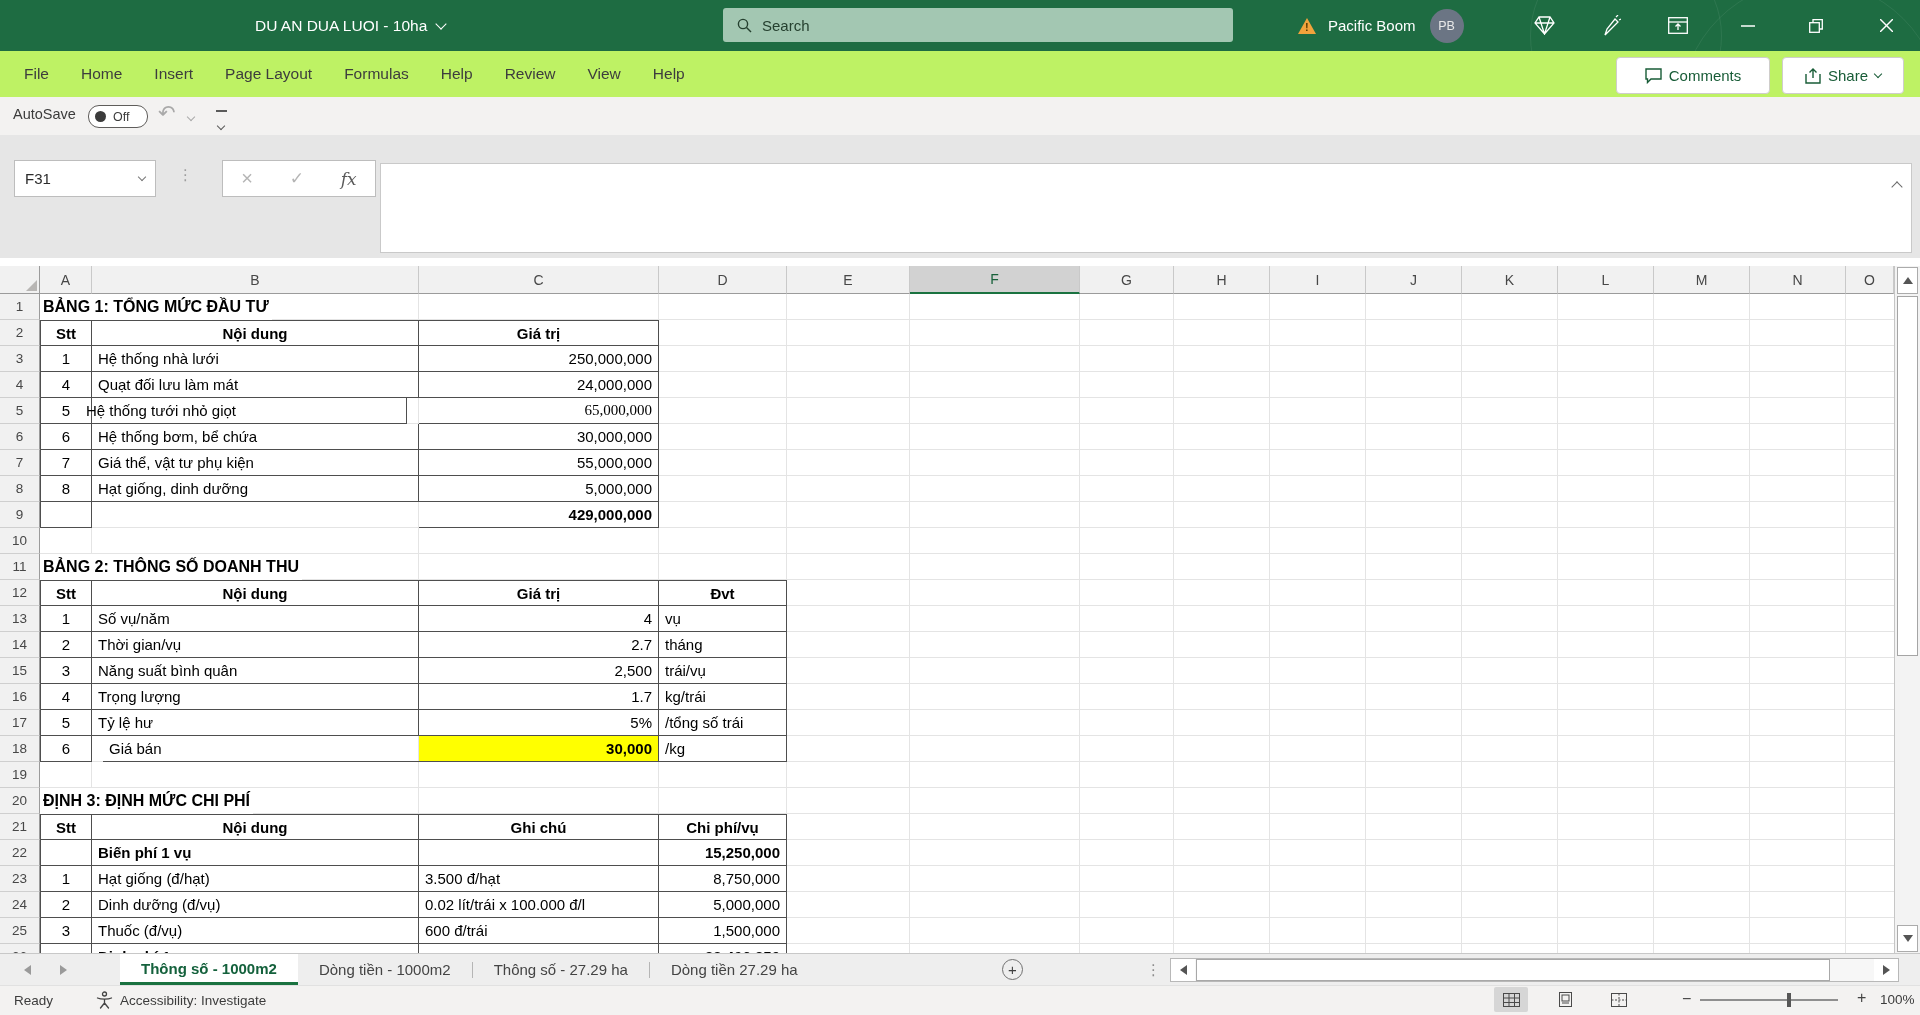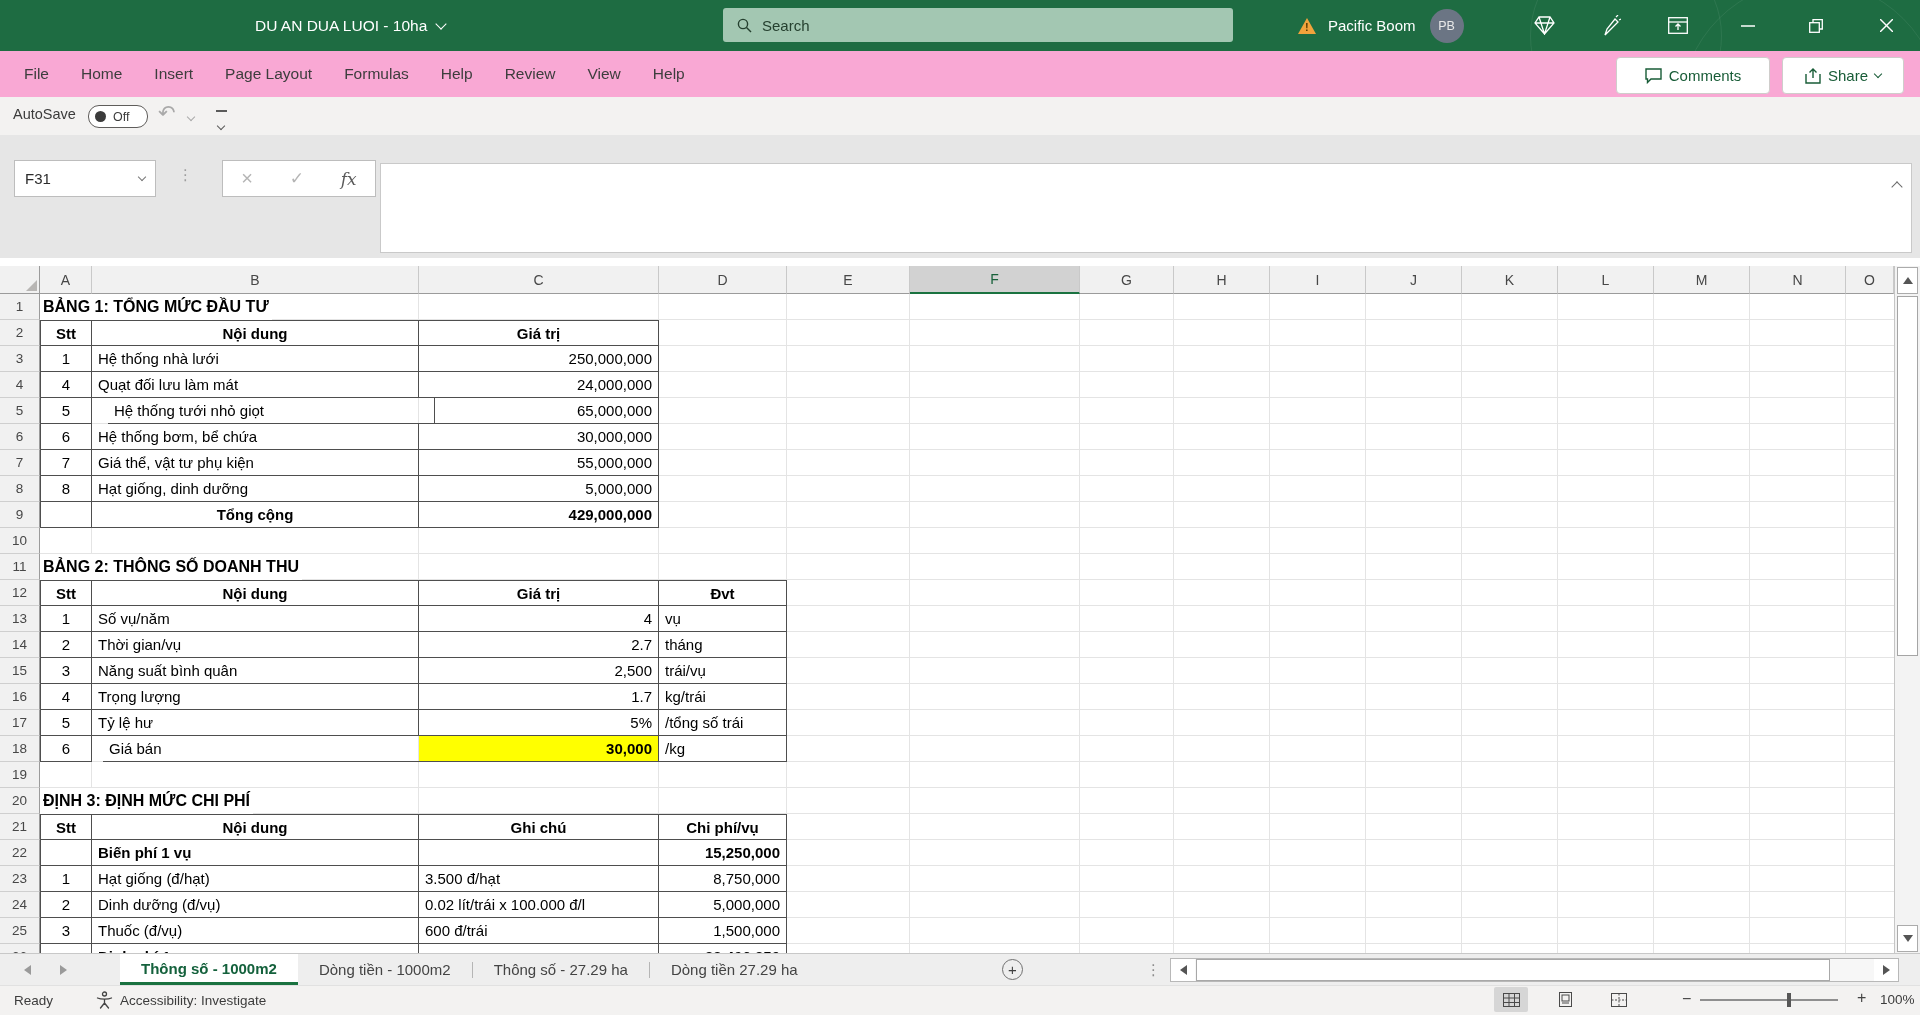--- a/index.html
+++ b/index.html
@@ -13,21 +13,21 @@
   .chev{display:inline-block;width:7px;height:7px;border-right:1.6px solid currentColor;border-bottom:1.6px solid currentColor;transform:rotate(45deg);}
   .chev.up{transform:rotate(-135deg);}
   .chev.sm{width:5px;height:5px;}
   .searchbox{left:723px;top:8px;width:510px;height:34px;background:#a3c7b2;border-radius:3px;display:flex;align-items:center;color:#25402f;font-size:15px;}
   .tb-user{display:flex;align-items:center;color:#fff;font-size:15px;}
   .warn-tri{position:relative;width:0;height:0;border-left:9px solid transparent;border-right:9px solid transparent;border-bottom:16px solid #f2a33c;}
   .warn-tri span{position:absolute;left:-2px;top:3px;font-size:11px;font-weight:bold;color:#5a3a00;}
   .avatar{width:34px;height:34px;border-radius:50%;background:#6b7584;color:#e8e8e8;font-size:12.5px;display:flex;align-items:center;justify-content:center;}
   .tb-icon{width:40px;height:51px;display:flex;align-items:center;justify-content:center;color:#fff;}
   
-  .menubar{left:0;top:51px;width:1920px;height:46px;background:#f9a8d4;border-bottom:1px solid #e4e2e0;}
+  .menubar{left:0;top:51px;width:1920px;height:46px;background:#bef264;border-bottom:1px solid #e4e2e0;}
   #menu-items{position:absolute;left:8px;top:0;height:45px;display:flex;align-items:center;}
   .menu-item{padding:0 16px;font-size:15.5px;color:#3d3d3d;height:45px;display:flex;align-items:center;cursor:default;}
   .ribbon-btn{position:absolute;top:6px;height:35px;background:#fff;border:1px solid #cfcdcb;border-radius:4px;display:flex;align-items:center;justify-content:center;gap:7px;color:#185c37;font-size:15px;}
   
   .qat{left:0;top:97px;width:1920px;height:38px;background:#f3f2f1;}
   .autosave-lbl{left:13px;top:9px;font-size:14.5px;color:#3b3b3b;}
   .toggle{left:88px;top:8px;width:58px;height:21px;border:1px solid #5f5d5b;border-radius:11px;background:#fff;display:flex;align-items:center;}
   .toggle .knob{width:11px;height:11px;border-radius:50%;background:#3b3b3b;margin-left:6px;}
   .toggle .lbl{font-size:12.5px;color:#3b3b3b;margin-left:7px;}
   .undo{left:158px;top:4px;font-size:21px;color:#a9a9a9;}
@@ -296,33 +296,32 @@
       <div class="abs cell bold" style="left: 40px; top: 54px; width: 52px; height: 26px; justify-content: center; border-width: 1px; border-style: solid; border-color: rgb(78, 78, 78);">Stt</div>
       <div class="abs cell bold" style="left: 92px; top: 54px; width: 327px; height: 26px; justify-content: center; border-right: 1px solid rgb(78, 78, 78); border-bottom: 1px solid rgb(78, 78, 78); border-top: 1px solid rgb(78, 78, 78);">Nội dung</div>
       <div class="abs cell bold" style="left: 419px; top: 54px; width: 240px; height: 26px; justify-content: center; border-right: 1px solid rgb(78, 78, 78); border-bottom: 1px solid rgb(78, 78, 78); border-top: 1px solid rgb(78, 78, 78);">Giá trị</div>
       <div class="abs cell" style="left: 40px; top: 80px; width: 52px; height: 26px; justify-content: center; border-right: 1px solid rgb(78, 78, 78); border-bottom: 1px solid rgb(78, 78, 78); border-left: 1px solid rgb(78, 78, 78);">1</div>
       <div class="abs cell" style="left: 92px; top: 80px; width: 327px; height: 26px; justify-content: flex-start; border-right: 1px solid rgb(78, 78, 78); border-bottom: 1px solid rgb(78, 78, 78);">Hệ thống nhà lưới</div>
       <div class="abs cell" style="left: 419px; top: 80px; width: 240px; height: 26px; justify-content: flex-end; border-right: 1px solid rgb(78, 78, 78); border-bottom: 1px solid rgb(78, 78, 78);">250,000,000</div>
       <div class="abs cell" style="left: 40px; top: 106px; width: 52px; height: 26px; justify-content: center; border-right: 1px solid rgb(78, 78, 78); border-bottom: 1px solid rgb(78, 78, 78); border-left: 1px solid rgb(78, 78, 78);">4</div>
       <div class="abs cell" style="left: 92px; top: 106px; width: 327px; height: 26px; justify-content: flex-start; border-right: 1px solid rgb(78, 78, 78); border-bottom: 1px solid rgb(78, 78, 78);">Quạt đối lưu làm mát</div>
       <div class="abs cell" style="left: 419px; top: 106px; width: 240px; height: 26px; justify-content: flex-end; border-right: 1px solid rgb(78, 78, 78); border-bottom: 1px solid rgb(78, 78, 78);">24,000,000</div>
       <div class="abs cell" style="left: 40px; top: 132px; width: 52px; height: 26px; justify-content: center; border-right: 1px solid rgb(78, 78, 78); border-bottom: 1px solid rgb(78, 78, 78); border-left: 1px solid rgb(78, 78, 78);">5</div>
-      <div class="abs cell" style="left: 108px; top: 132px; width: 327px; height: 26px; justify-content: flex-start; border-right: 1px solid rgb(78, 78, 78); border-bottom: 1px solid rgb(78, 78, 78); text-align: right;">Hệ thống tưới nhỏ giọt</div>
-      <div class="abs cell" style="left: 419px; top: 132px; width: 240px; height: 26px; justify-content: flex-end; border-right: 1px solid rgb(78, 78, 78); border-bottom: 1px solid rgb(78, 78, 78);">65,000,000</div>
+      <div class="abs cell" style="left: 80px; top: 132px; width: 327px; height: 26px; justify-content: flex-start; border-right: 1px solid rgb(78, 78, 78); border-bottom: 1px solid rgb(78, 78, 78); text-align: right;">Hệ thống tưới nhỏ giọt</div>
+      <div class="abs cell" style="left: 419px; top: 132px; width: 240px; height: 26px; justify-content: flex-end; border-right: 1px solid rgb(78, 78, 78); border-bottom: 1px solid rgb(78, 78, 78); font-family: Liberation Serif, serif;">65,000,000</div>
       <div class="abs cell" style="left: 40px; top: 158px; width: 52px; height: 26px; justify-content: center; border-right: 1px solid rgb(78, 78, 78); border-bottom: 1px solid rgb(78, 78, 78); border-left: 1px solid rgb(78, 78, 78);">6</div>
       <div class="abs cell" style="left: 92px; top: 158px; width: 327px; height: 26px; justify-content: flex-start; border-right: 1px solid rgb(78, 78, 78); border-bottom: 1px solid rgb(78, 78, 78);">Hệ thống bơm, bể chứa</div>
       <div class="abs cell" style="left: 419px; top: 158px; width: 240px; height: 26px; justify-content: flex-end; border-right: 1px solid rgb(78, 78, 78); border-bottom: 1px solid rgb(78, 78, 78);">30,000,000</div>
       <div class="abs cell" style="left: 40px; top: 184px; width: 52px; height: 26px; justify-content: center; border-right: 1px solid rgb(78, 78, 78); border-bottom: 1px solid rgb(78, 78, 78); border-left: 1px solid rgb(78, 78, 78);">7</div>
       <div class="abs cell" style="left: 92px; top: 184px; width: 327px; height: 26px; justify-content: flex-start; border-right: 1px solid rgb(78, 78, 78); border-bottom: 1px solid rgb(78, 78, 78);">Giá thể, vật tư phụ kiện</div>
       <div class="abs cell" style="left: 419px; top: 184px; width: 240px; height: 26px; justify-content: flex-end; border-right: 1px solid rgb(78, 78, 78); border-bottom: 1px solid rgb(78, 78, 78);">55,000,000</div>
       <div class="abs cell" style="left: 40px; top: 210px; width: 52px; height: 26px; justify-content: center; border-right: 1px solid rgb(78, 78, 78); border-bottom: 1px solid rgb(78, 78, 78); border-left: 1px solid rgb(78, 78, 78);">8</div>
       <div class="abs cell" style="left: 92px; top: 210px; width: 327px; height: 26px; justify-content: flex-start; border-right: 1px solid rgb(78, 78, 78); border-bottom: 1px solid rgb(78, 78, 78);">Hạt giống, dinh dưỡng</div>
       <div class="abs cell" style="left: 419px; top: 210px; width: 240px; height: 26px; justify-content: flex-end; border-right: 1px solid rgb(78, 78, 78); border-bottom: 1px solid rgb(78, 78, 78);">5,000,000</div>
       <div class="abs cell" style="left: 40px; top: 236px; width: 52px; height: 26px; justify-content: flex-start; border-right: 1px solid rgb(78, 78, 78); border-bottom: 1px solid rgb(78, 78, 78); border-left: 1px solid rgb(78, 78, 78);"></div>
-      <div class="abs cell bold" style="left: 92px; top: 236px; width: 327px; height: 26px; justify-content: center; border-right: 1px solid rgb(78, 78, 78); border-bottom: 1px solid rgb(78, 78, 78);">Tổng cộng</div>
       <div class="abs cell bold" style="left: 419px; top: 236px; width: 240px; height: 26px; justify-content: flex-end; border-right: 1px solid rgb(78, 78, 78); border-bottom: 1px solid rgb(78, 78, 78);">429,000,000</div>
       <div class="abs title-cell" style="left: 40px; top: 288px; height: 26px;">BẢNG 2: THÔNG SỐ DOANH THU</div>
       <div class="abs cell bold" style="left: 40px; top: 314px; width: 52px; height: 26px; justify-content: center; border-width: 1px; border-style: solid; border-color: rgb(78, 78, 78);">Stt</div>
       <div class="abs cell bold" style="left: 92px; top: 314px; width: 327px; height: 26px; justify-content: center; border-right: 1px solid rgb(78, 78, 78); border-bottom: 1px solid rgb(78, 78, 78); border-top: 1px solid rgb(78, 78, 78);">Nội dung</div>
       <div class="abs cell bold" style="left: 419px; top: 314px; width: 240px; height: 26px; justify-content: center; border-right: 1px solid rgb(78, 78, 78); border-bottom: 1px solid rgb(78, 78, 78); border-top: 1px solid rgb(78, 78, 78);">Giá trị</div>
       <div class="abs cell bold" style="left: 659px; top: 314px; width: 128px; height: 26px; justify-content: center; border-right: 1px solid rgb(78, 78, 78); border-bottom: 1px solid rgb(78, 78, 78); border-top: 1px solid rgb(78, 78, 78);">Đvt</div>
       <div class="abs cell" style="left: 40px; top: 340px; width: 52px; height: 26px; justify-content: center; border-right: 1px solid rgb(78, 78, 78); border-bottom: 1px solid rgb(78, 78, 78); border-left: 1px solid rgb(78, 78, 78);">1</div>
       <div class="abs cell" style="left: 92px; top: 340px; width: 327px; height: 26px; justify-content: flex-start; border-right: 1px solid rgb(78, 78, 78); border-bottom: 1px solid rgb(78, 78, 78);">Số vụ/năm</div>
       <div class="abs cell" style="left: 419px; top: 340px; width: 240px; height: 26px; justify-content: flex-end; border-right: 1px solid rgb(78, 78, 78); border-bottom: 1px solid rgb(78, 78, 78);">4</div>
       <div class="abs cell" style="left: 659px; top: 340px; width: 128px; height: 26px; justify-content: flex-start; border-right: 1px solid rgb(78, 78, 78); border-bottom: 1px solid rgb(78, 78, 78);">vụ</div>

